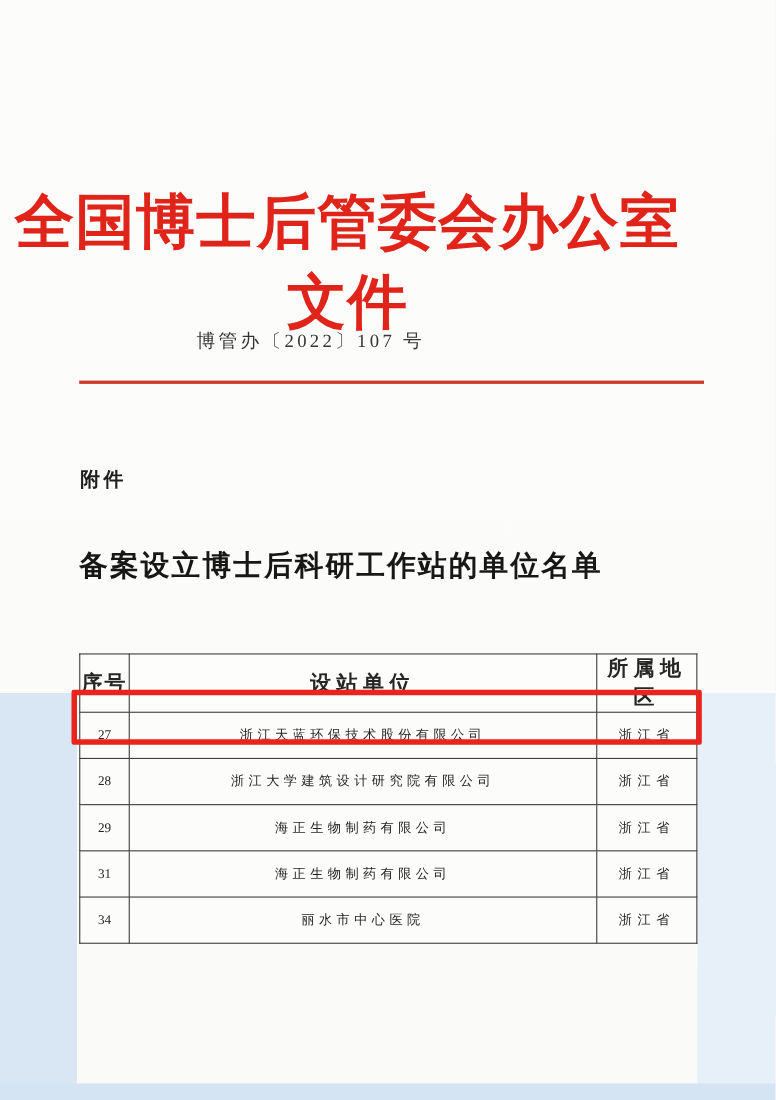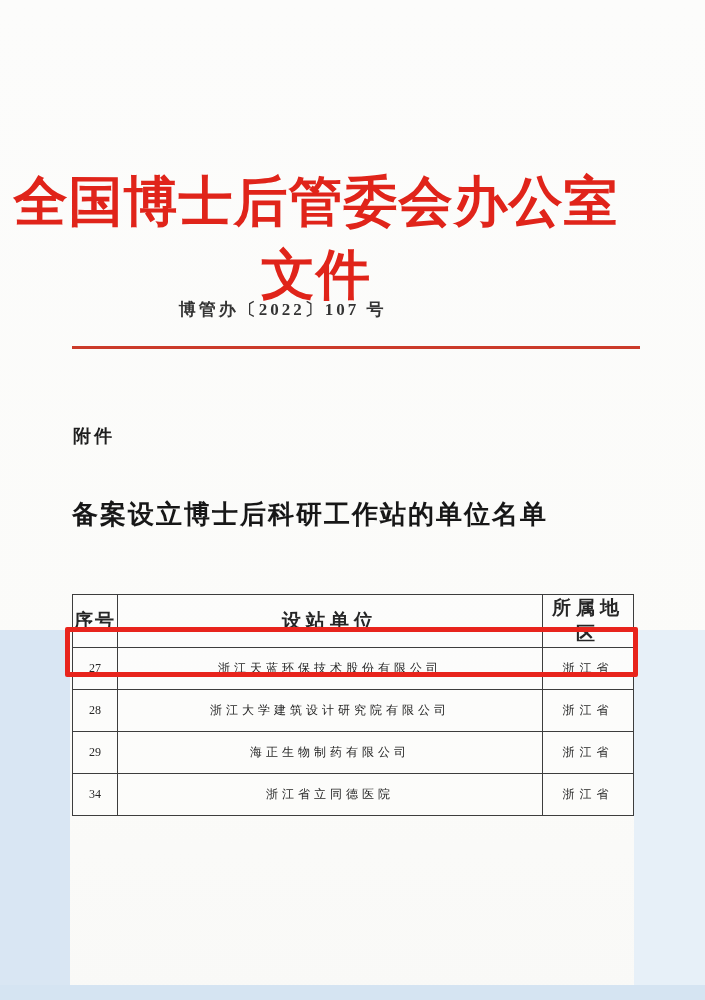--- a/index.html
+++ b/index.html
@@ -21,21 +21,21 @@
   .doc-title {
     position:absolute; top:166px; left:0; width:632px; margin:0;
     text-align:center;
     font-size:54px; font-weight:bold; letter-spacing:1px;
     color:#e0241a;
     font-family:"Liberation Serif","DejaVu Serif",serif;
   }
   .doc-number {
     position:absolute; top:298px; left:0; width:565px;
     text-align:center;
-    font-size:17px; letter-spacing:3px; color:#343434;font-weight:bold;
+    font-size:17px; letter-spacing:3px; color:#343434;
   }
   .red-line {
     position:absolute; left:72px; top:346px; width:568px; height:3px;
     background:#cb3b2a;
   }
   .attachment {
     position:absolute; left:73px; top:424px;
     font-family:"Liberation Sans","DejaVu Sans",sans-serif;
     font-weight:bold; font-size:18px; letter-spacing:3px; color:#1e1e1e;
   }
@@ -112,22 +112,27 @@
         <td class="serial">28</td>
         <td class="unit">浙江大学建筑设计研究院有限公司</td>
         <td class="region">浙江省</td>
       </tr>
       <tr>
         <td class="serial">29</td>
         <td class="unit">海正生物制药有限公司</td>
         <td class="region">浙江省</td>
       </tr>
       <tr>
+        <td class="serial">31</td>
+        <td class="unit">海正生物制药有限公司</td>
+        <td class="region">浙江省</td>
+      </tr>
+      <tr>
         <td class="serial">34</td>
-        <td class="unit">浙江省立同德医院</td>
+        <td class="unit">丽水市中心医院</td>
         <td class="region">浙江省</td>
       </tr>
     </tbody>
   </table>
 
   <div class="highlight-box"></div>
 
 </div>
 
 </body></html>

